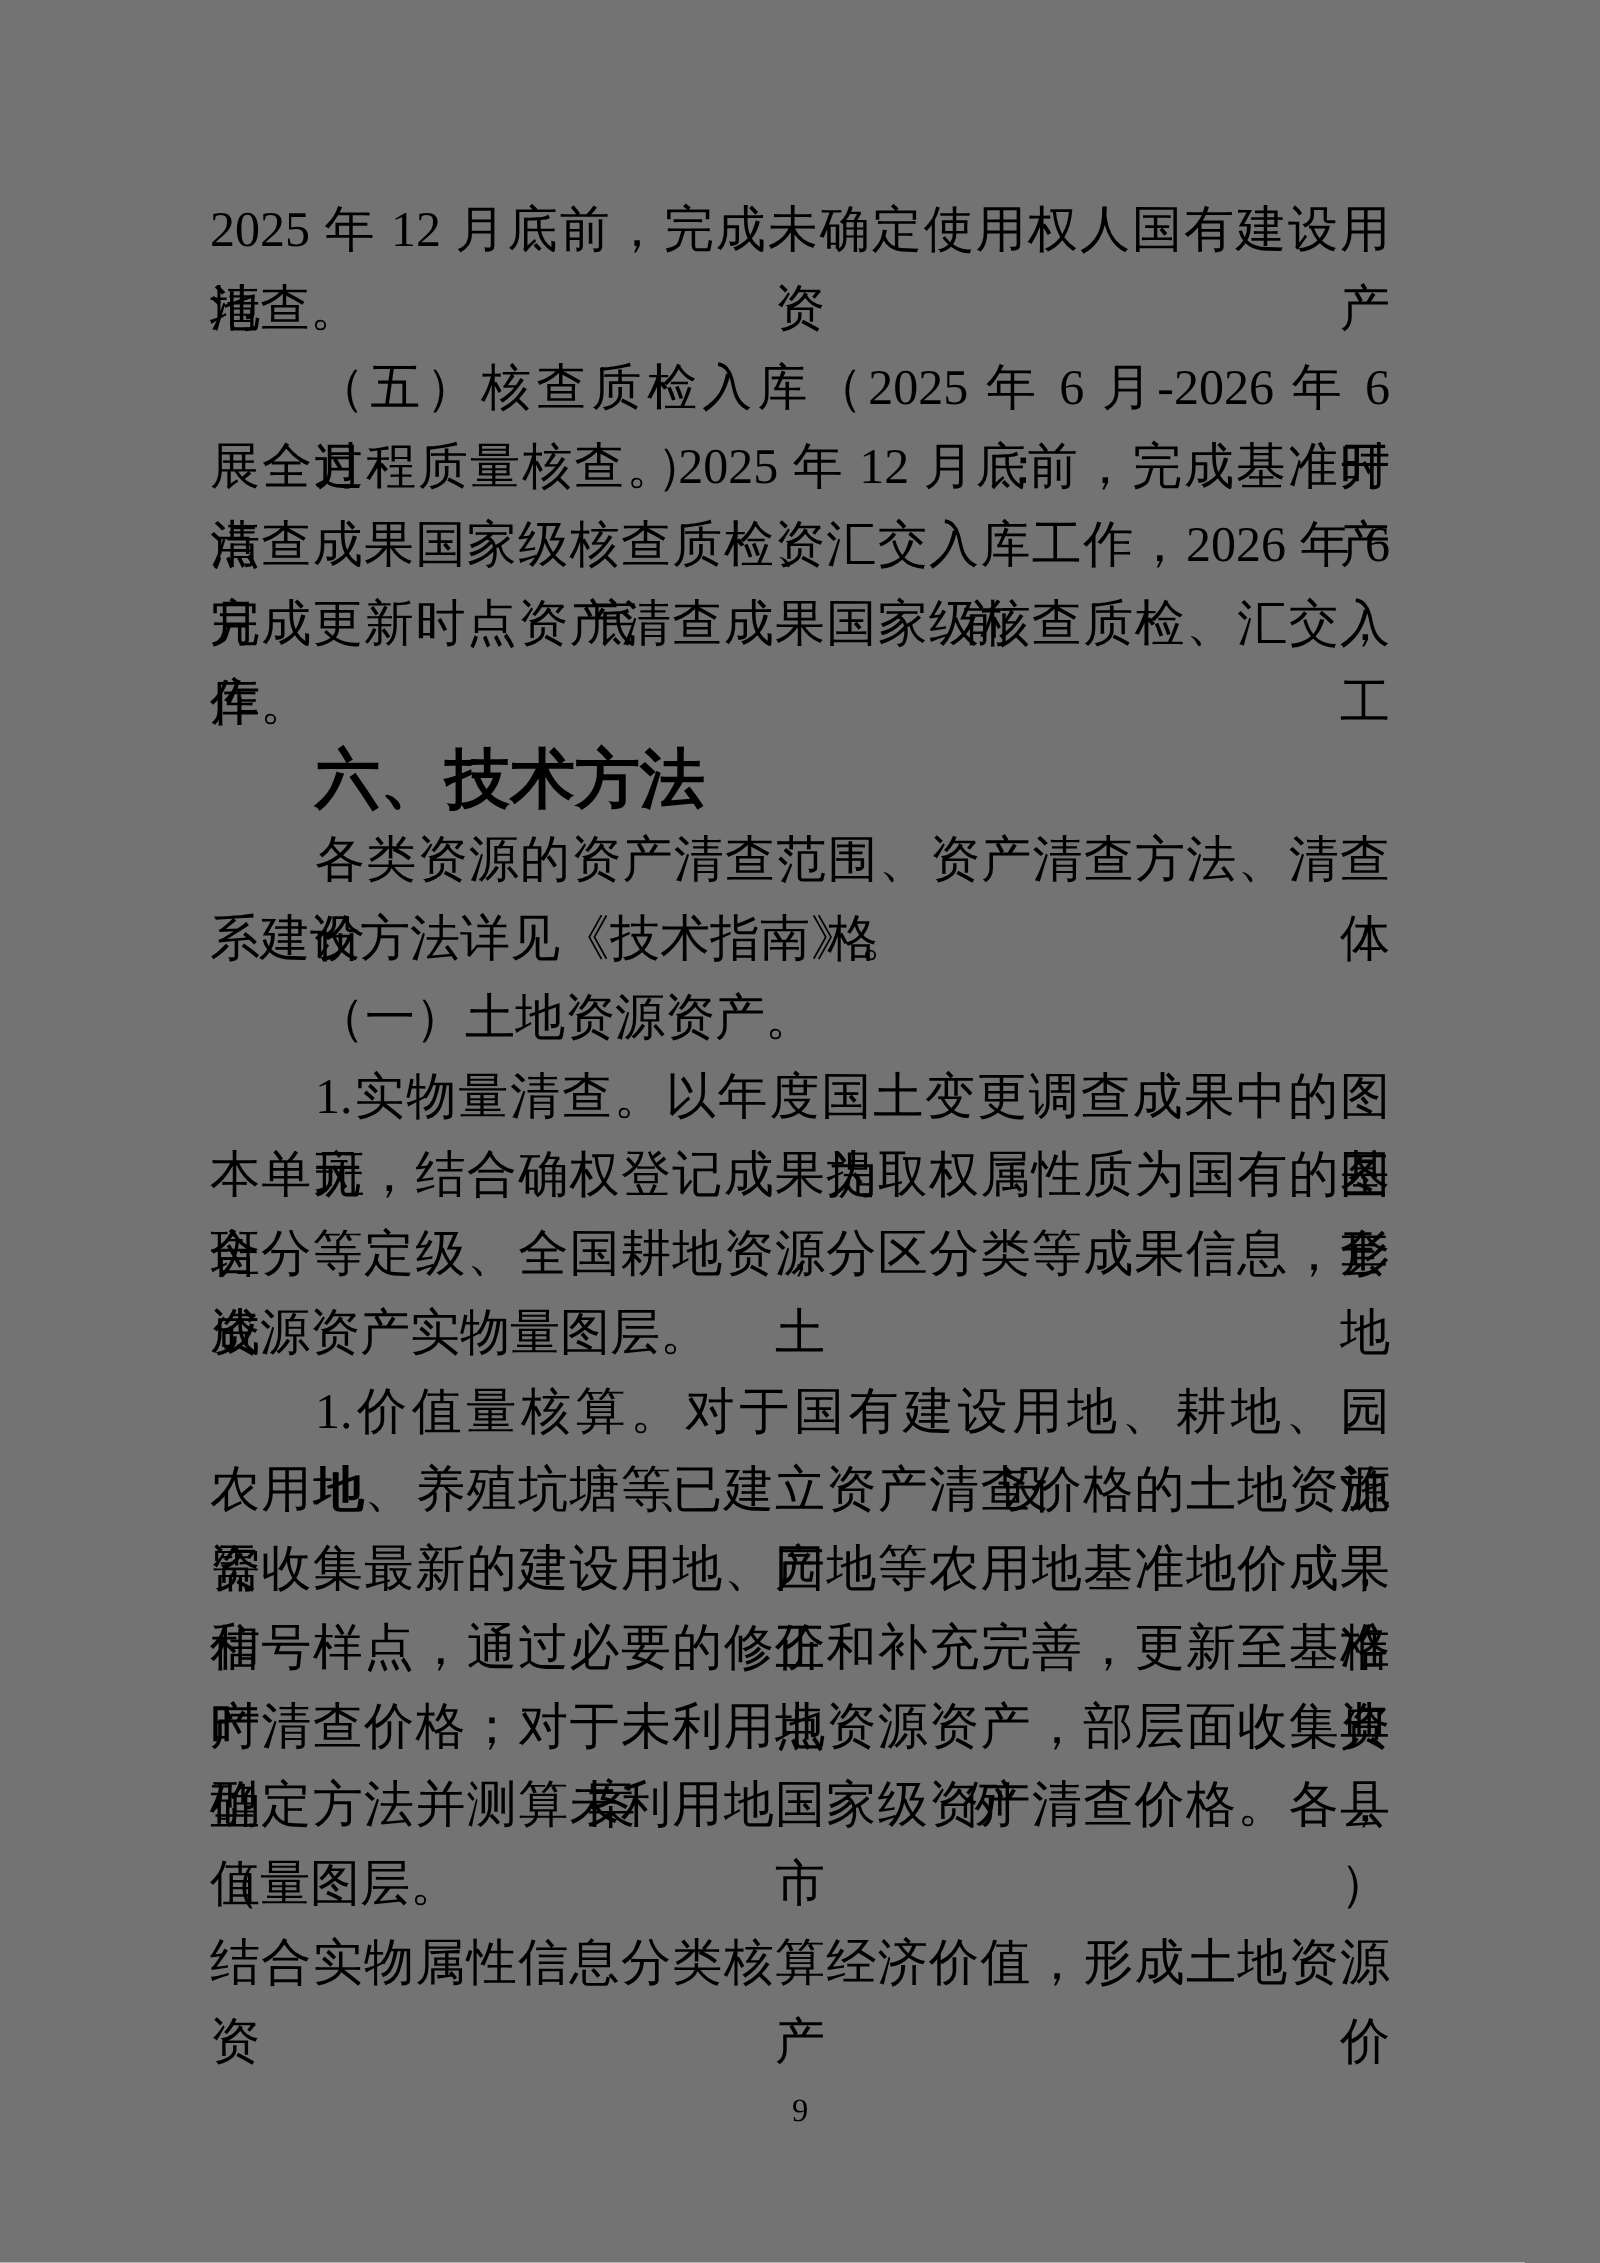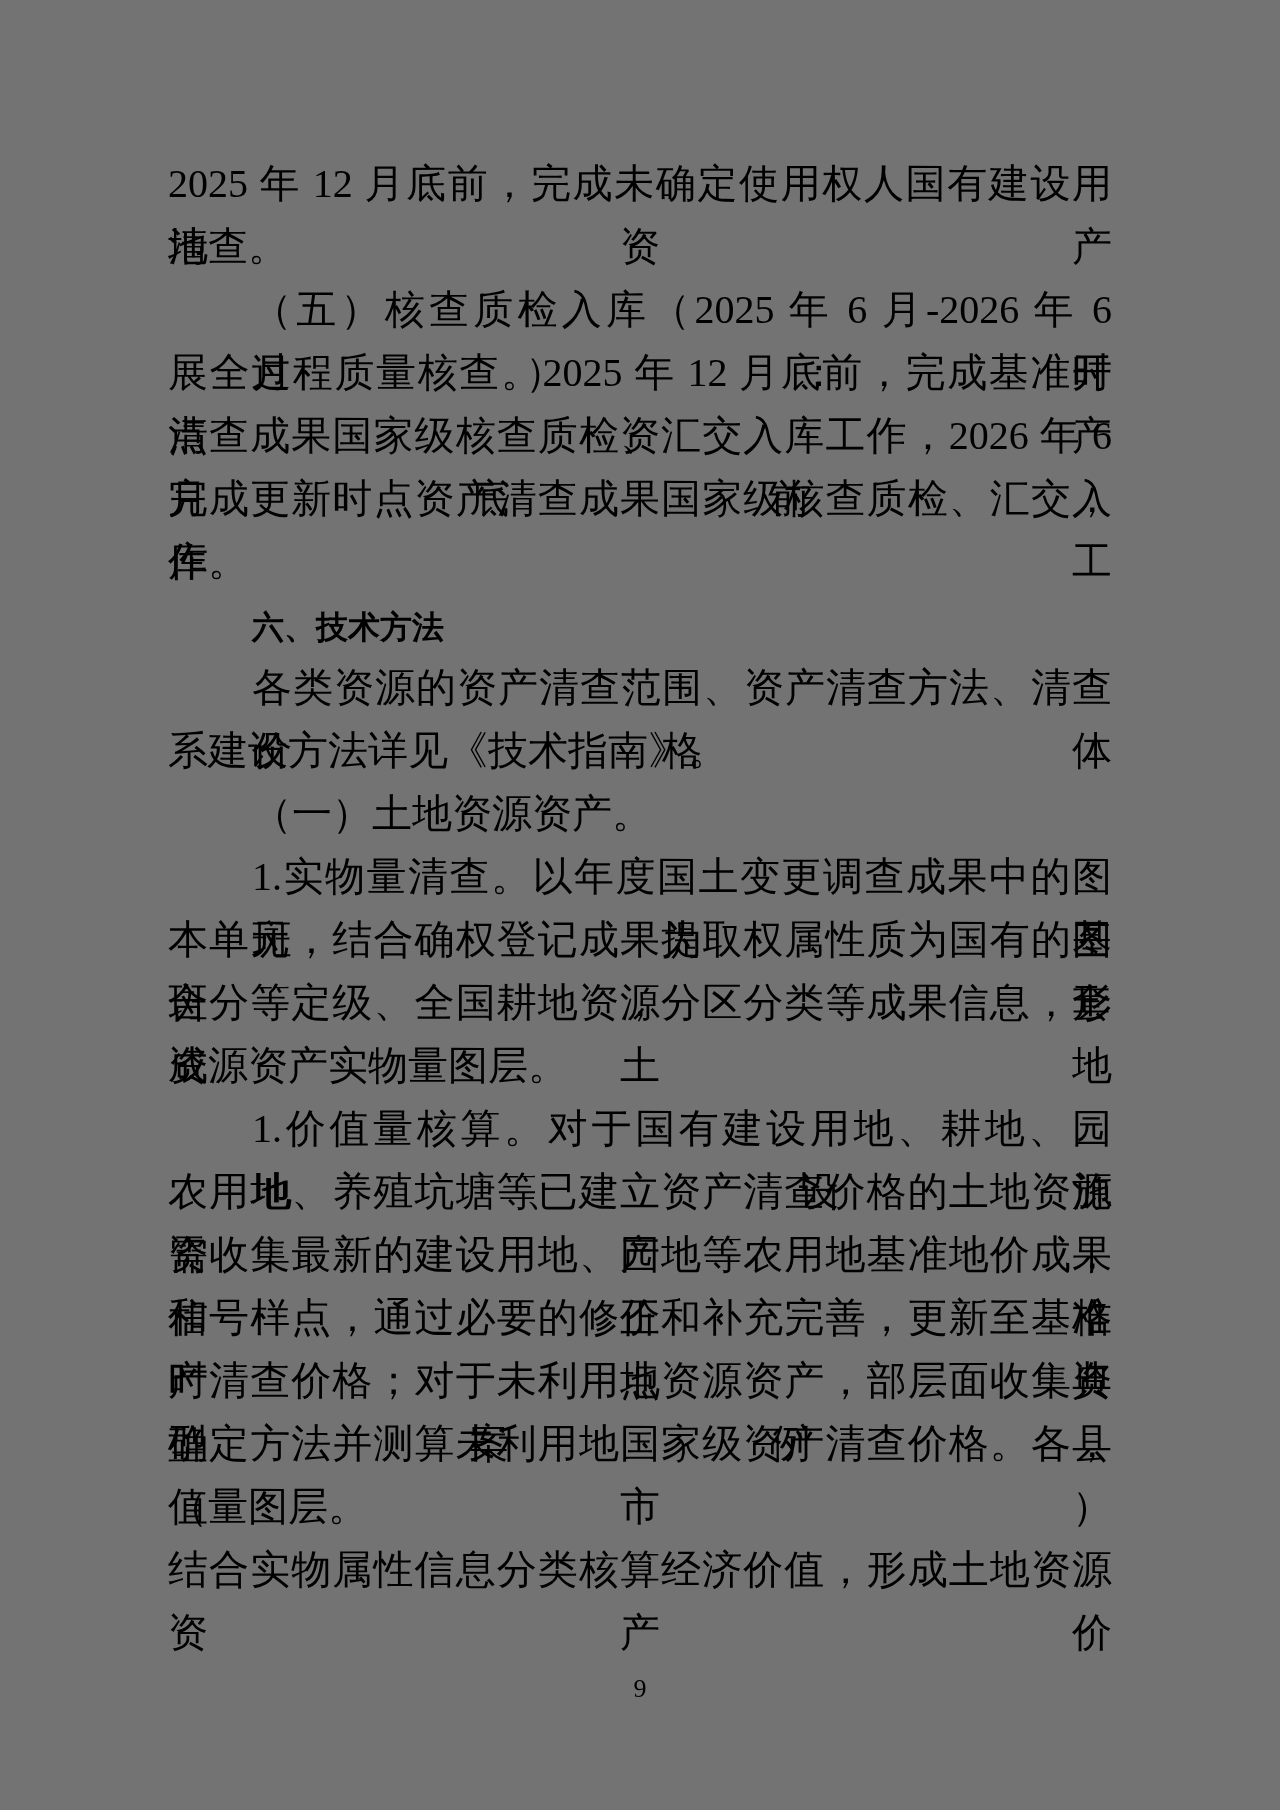--- a/index.html
+++ b/index.html
@@ -37,21 +37,21 @@
     text-align-last: justify;
   }
   .line.indent {
     padding-left: 84px;
   }
   .run-body { font-weight: normal; }
   .run-subhead { font-weight: normal; }
   .run-heading {
     font-family: "Liberation Sans", "DejaVu Sans", sans-serif;
     font-weight: bold;
-    font-size: 32px;
+    font-size: 52px;
   }
   .footer {
     position: absolute;
     left: 0;
     right: 0;
     top: 1672px;
     text-align: center;
     font-size: 26px;
     line-height: 34px;
     color: #000000;

